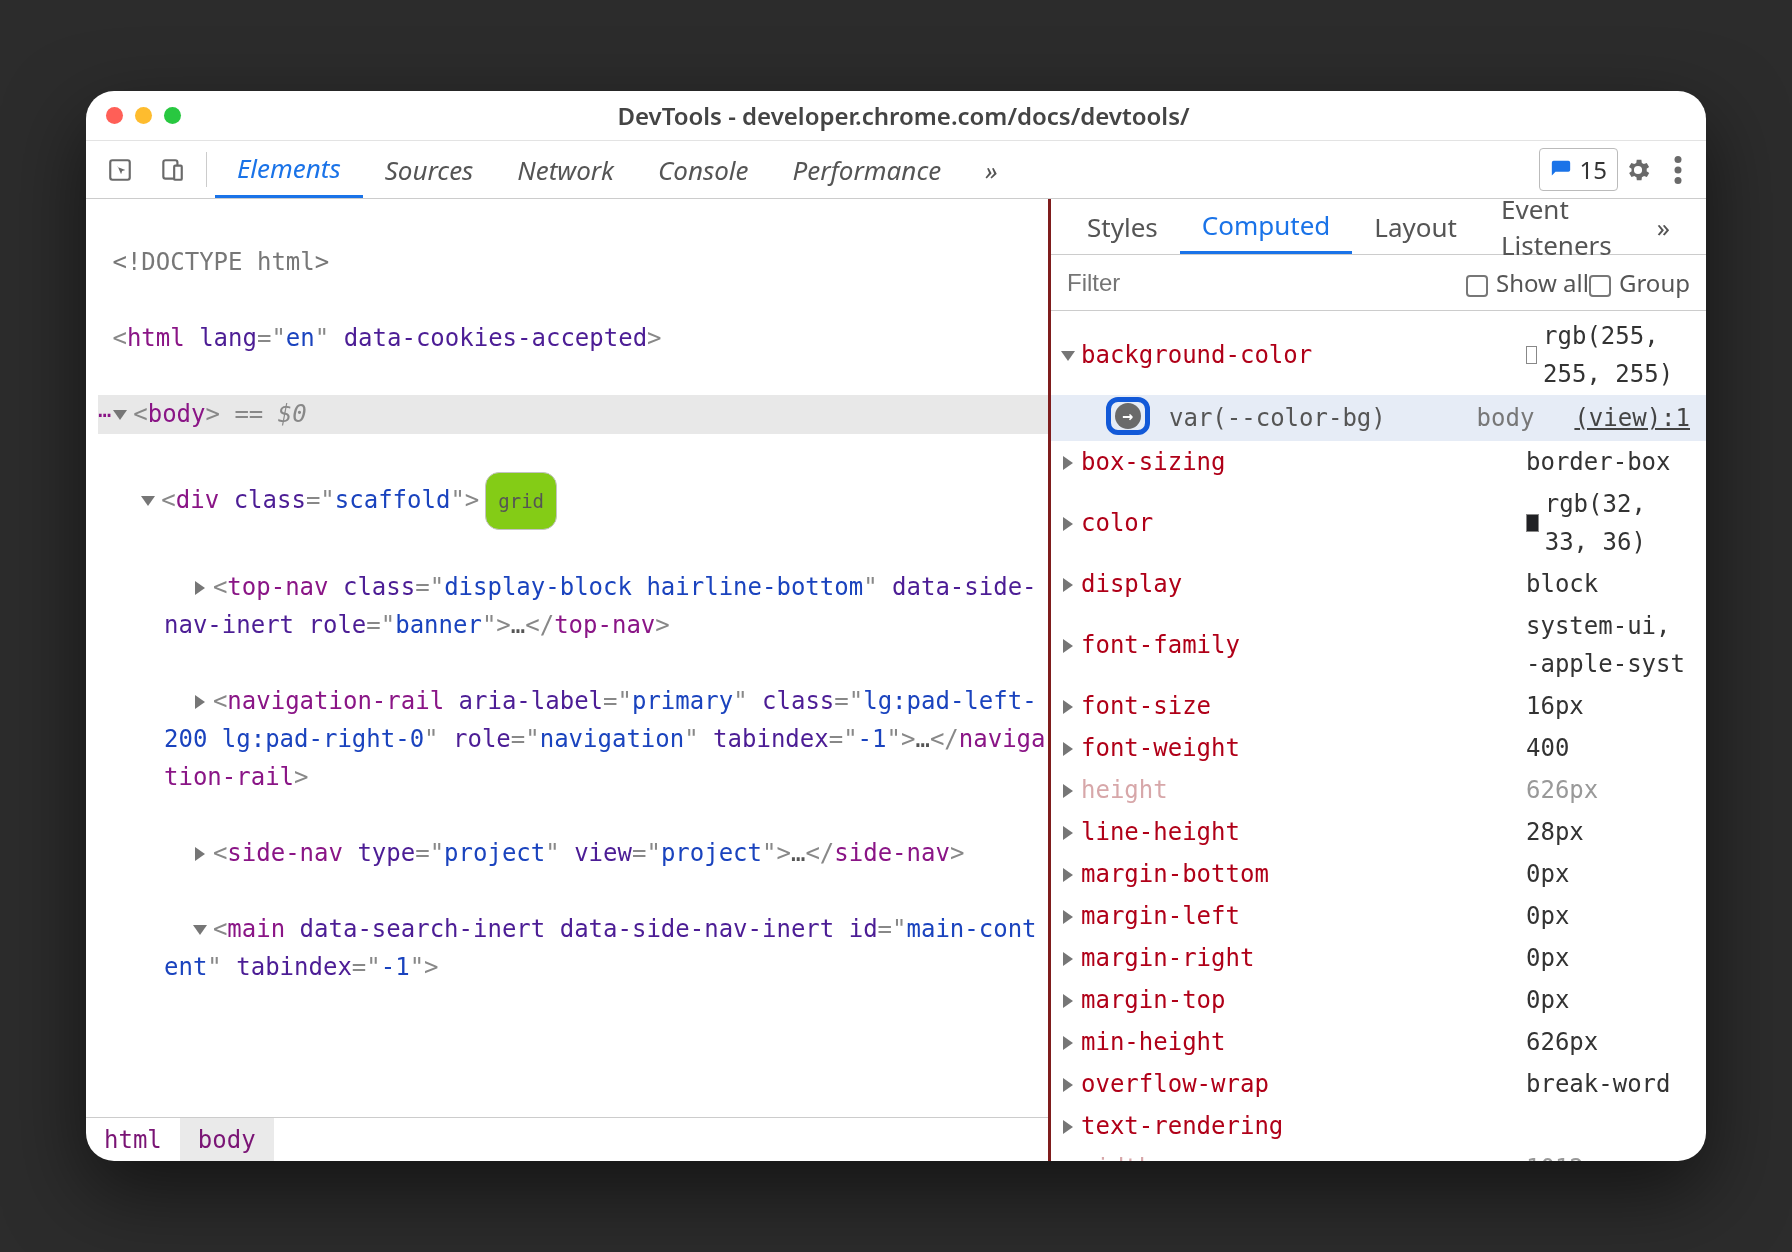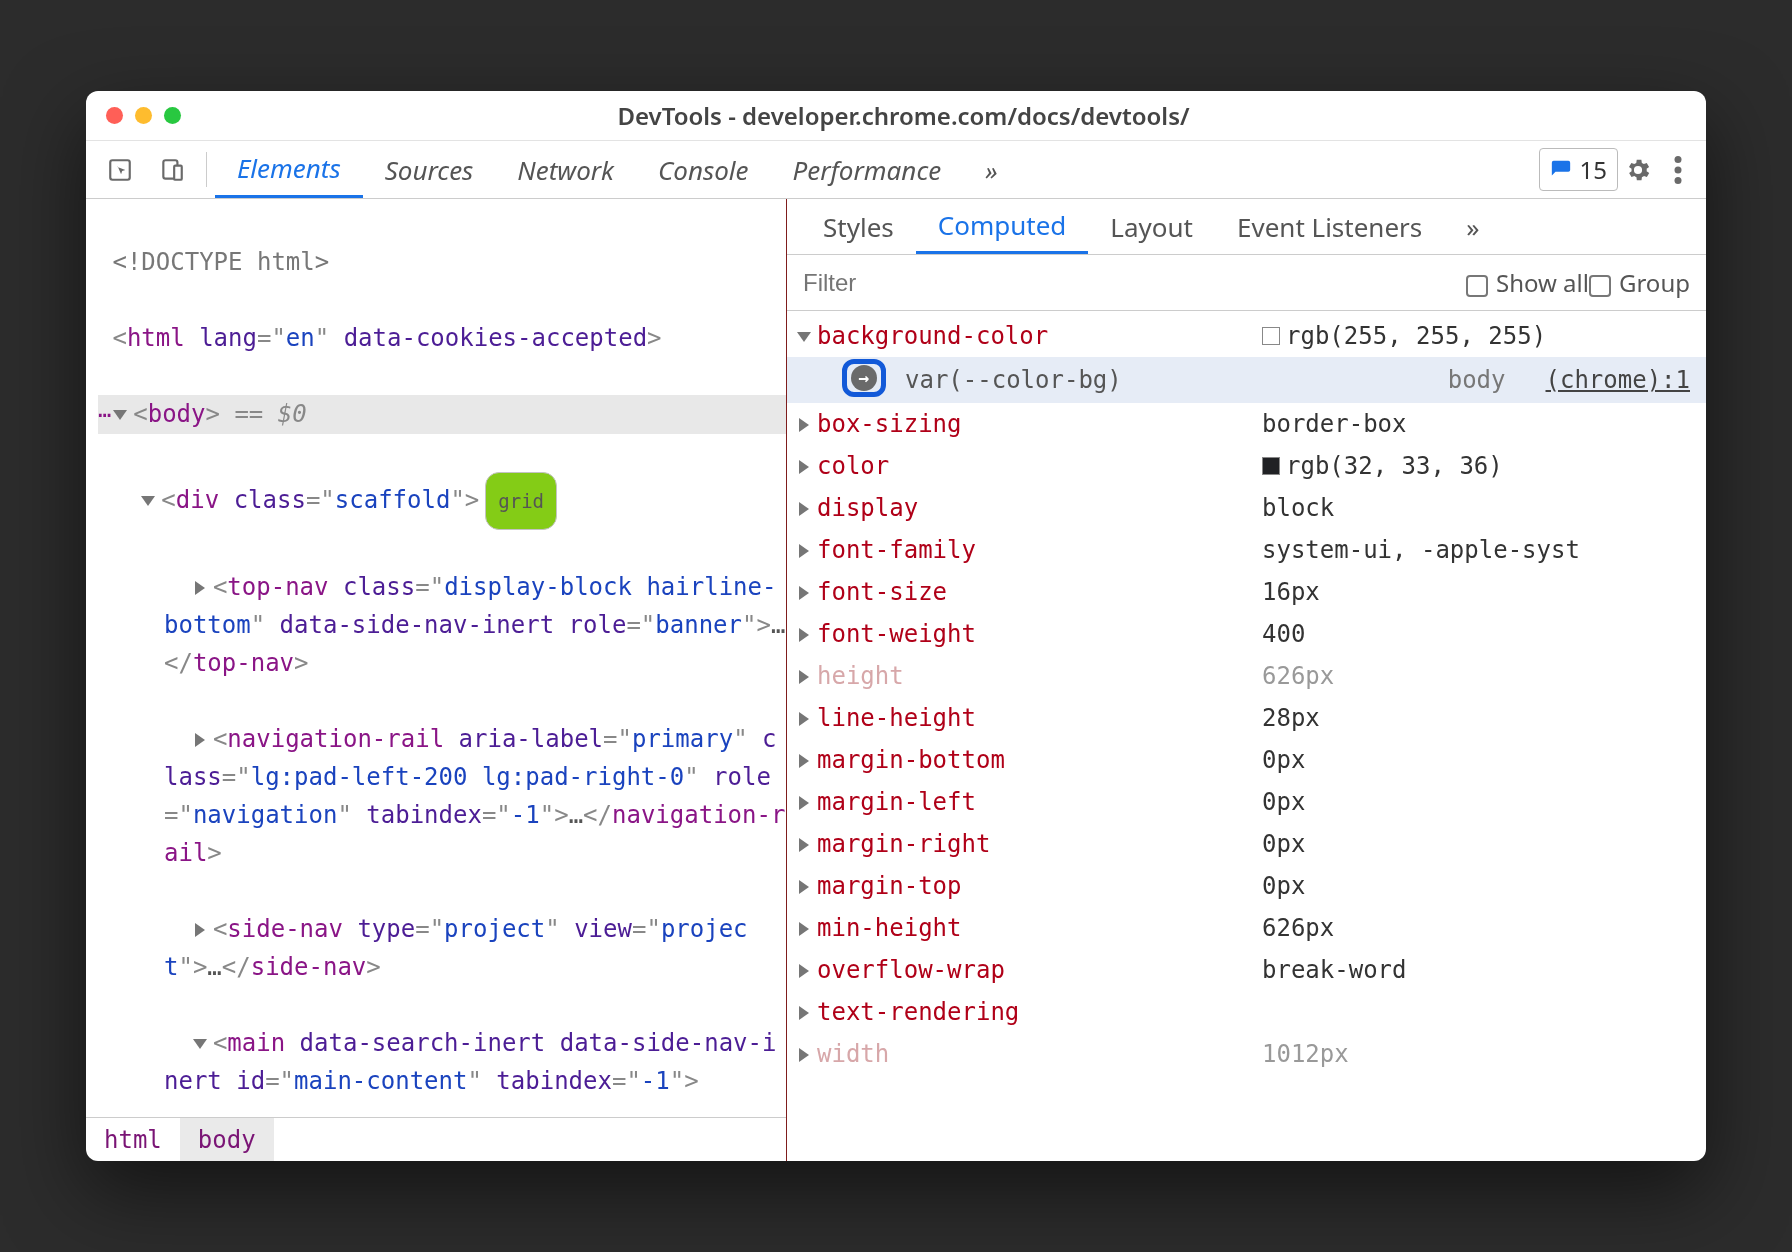--- a/index.html
+++ b/index.html
@@ -9,21 +9,21 @@
     width: 1792px;
     height: 1252px;
     display: flex;
     align-items: center;
     justify-content: center;
   }
   .window {
     width: 1620px;
     height: 1070px;
     background: #fff;
-    border-radius: 12px;
+    border-radius: 28px;
     box-shadow: 0 30px 80px rgba(0,0,0,0.55);
     overflow: hidden;
     display: flex;
     flex-direction: column;
   }
   .titlebar {
     height: 50px;
     display: flex;
     align-items: center;
     padding: 0 20px;
@@ -76,24 +76,24 @@
   }
   .issues-badge svg { fill:#1a73e8; }
   .gear, .kebab { width:40px; display:flex; justify-content:center; }
   
   .main {
     flex:1;
     display:flex;
     overflow:hidden;
   }
   .dom-pane {
-    width: 701px;
+    width: 965px;
     display:flex;
     flex-direction:column;
-    border-right:1px solid #7f1d1d;
+    border-right:3px solid #7f1d1d;
     font-family: Menlo, Consolas, monospace;
     font-size: 24px;
     overflow:hidden;
   }
   .dom-tree {
     flex:1;
     overflow:hidden;
     padding: 6px 0 0 12px;
     line-height: 38px;
     white-space: pre;
@@ -330,21 +330,21 @@
               <span class="swatch white"></span>
               <span class="prop-val">rgb(255, 255, 255)</span>
             </span>
         </div>
         <div class="sub-row">
           <div class="highlight-ring">
               <div class="arrow-circle"></div>
             </div>
           <span style="margin-left:58px" class="var">var(--color-bg)</span>
           <span class="sel">body</span>
-          <span class="src">(chrome):1</span>
+          <span class="src">(view):1</span>
         </div>
 
         <div id="computed-rows">
             <div class="computed-row">
               <span class="twist"><span class="tw closed"></span></span>
               <span class="row-prop"><span class="prop-name">box-sizing</span></span>
               <span class="row-val">
                 <span class="prop-val">border-box</span>
               </span>
             </div>

